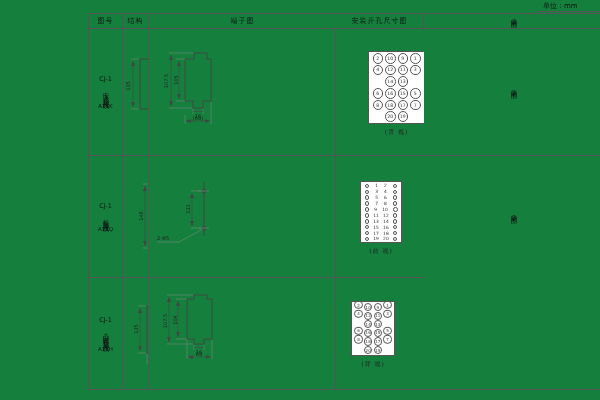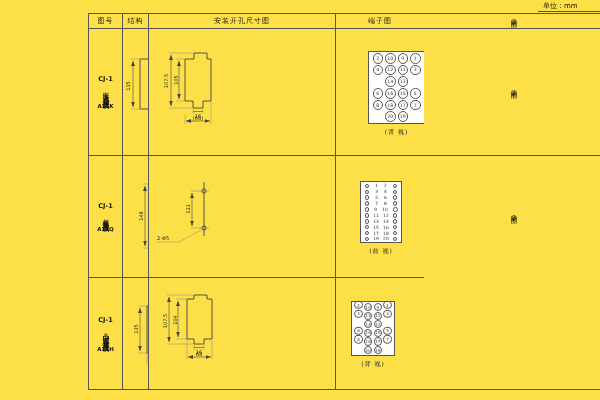--- a/index.html
+++ b/index.html
@@ -1,27 +1,27 @@
 <!DOCTYPE html>
 <html><head>
 <meta charset="utf-8">
 <style>
   html,body{margin:0;padding:0;}
-  .page{position:relative;width:600px;height:400px;background:#fde047;font-family:"DejaVu Sans",sans-serif;overflow:hidden;}
+  .page{position:relative;width:600px;height:400px;background:#15803d;font-family:"DejaVu Sans",sans-serif;overflow:hidden;}
   .unit{position:absolute;left:543px;top:1px;font-size:7px;color:#111;}
   .unit-line{position:absolute;left:538px;top:11px;width:62px;height:1px;background:#555;}
   .tbl{position:absolute;left:88px;top:13px;width:517px;height:377px;border:1px solid #555;display:grid;
        grid-template-columns:34px 26px 187px 88px auto;grid-template-rows:15px 127px 122px auto;box-sizing:border-box;}
   .c{border-right:1px solid #555;border-bottom:1px solid #555;position:relative;overflow:hidden;}
   .cr{border-right:none;}
   .cb{border-bottom:none;}
   .hc{display:flex;align-items:center;justify-content:center;font-size:7px;color:#111;letter-spacing:1px;}
   .fig-cell{display:flex;align-items:center;justify-content:center;}
   .v{writing-mode:vertical-rl;text-orientation:upright;letter-spacing:2px;font-size:6.5px;color:#111;}
-  .struct-cell{display:flex;flex-direction:column;align-items:center;justify-content:center;gap:4px;color:#111;font-weight:bold;}
+  .struct-cell{display:flex;flex-direction:column;align-items:center;justify-content:center;gap:4px;color:#111;}
   .model{font-size:6.5px;}
   .code{font-size:5.5px;}
   svg{display:block;}
   .shape{fill:none;stroke:#444;stroke-width:0.9;}
   .thin{fill:none;stroke:#555;stroke-width:0.6;}
   .hatch{fill:none;stroke:#555;stroke-width:0.6;}
   .ext{fill:none;stroke:#888;stroke-width:0.5;}
   .cl{stroke:#999;stroke-width:0.5;}
   .dash{fill:none;stroke:#555;stroke-width:0.7;stroke-dasharray:2 1.5;}
   .dim{stroke:#444;stroke-width:0.6;marker-start:url(#as);marker-end:url(#ae);}
@@ -59,22 +59,22 @@
 </svg>
 
 <div class="page">
   <div class="unit">单位：mm</div>
   <div class="unit-line"></div>
 
   <div class="tbl">
 
     <div class="c hc">图号</div>
     <div class="c hc">结构</div>
+    <div class="c hc cr">端子图</div>
     <div class="c hc">安装开孔尺寸图</div>
-    <div class="c hc cr">端子图</div>
 
     <div class="c fig-cell">
       <span class="v">附图3</span>
     </div>
     <div class="c struct-cell">
       <span class="model">CJ-1</span>
       <span class="v">嵌入式后接线</span>
       <span class="code">A11K</span>
     </div>
     <div class="c">

